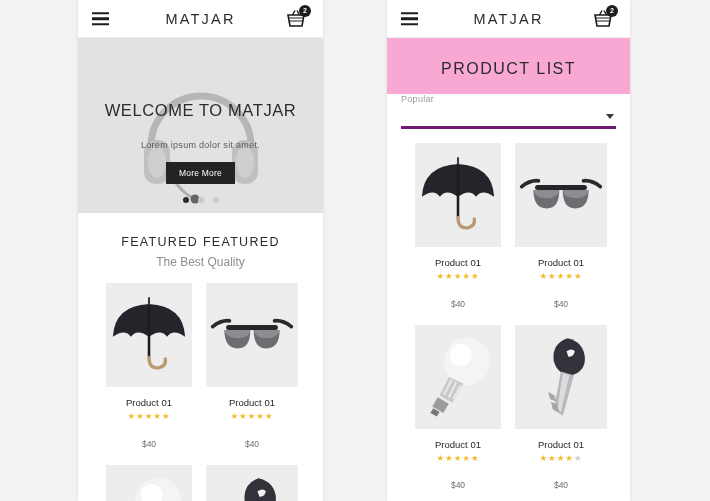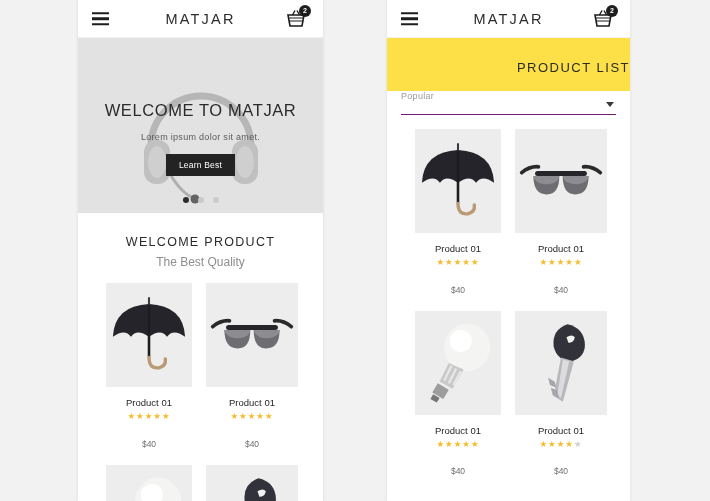--- a/index.html
+++ b/index.html
@@ -61,21 +61,21 @@
     transform: translateX(-50%);
     opacity: 0.75;
   }
   .hero-inner { position: relative; z-index: 3; width: 100%; text-align: center; }
   .hero-title {
     margin-top: 63px;
     font-size: 16.5px; letter-spacing: 0.6px;
     color: #2b2b2b; font-weight: 400;
   }
   .hero-sub {
-    margin-top: 12px; font-size: 9px; color: #5c5c5c; letter-spacing: 0.3px;
+    margin-top: 20px; font-size: 9px; color: #5c5c5c; letter-spacing: 0.3px;
   }
   .hero-btn {
     display: inline-block; margin-top: 12px;
     background: #232323; color: #fff;
     font-size: 8.5px; padding: 6px 13px;
     border: none; cursor: pointer; letter-spacing: 0.2px;
   }
   .dots {
     position: absolute; bottom: 10px; left: 50%; transform: translateX(-50%);
     display: flex; gap: 9px; z-index: 4;
@@ -84,28 +84,28 @@
   .dot.active { background: #2b2b2b; }
 
   
   .section-head { text-align: center; padding: 22px 0 14px; background: #fff; }
   .section-title {
     font-size: 12.5px; letter-spacing: 1.3px; color: #2b2b2b; font-weight: 400;
   }
   .section-sub { margin-top: 6px; font-size: 12px; color: #8e8e8e; }
 
   .page-title {
-    text-align: right; padding: 22px 0 16px; background: #fde047;
-    font-size: 13px; letter-spacing: 1.5px; color: #2b2b2b;
+    text-align: center; padding: 22px 0 16px; background: #f9a8d4;
+    font-size: 16px; letter-spacing: 1.5px; color: #2b2b2b;
   }
 
   
   .sort-row {
     margin: 0 14px 14px; position: relative;
-    border-bottom: 1px solid #701a75; padding-bottom: 13px;
+    border-bottom: 3px solid #701a75; padding-bottom: 22px;
     cursor: pointer;
   }
   .sort-value { font-size: 9px; color: #9a9a9a; letter-spacing: 0.3px; }
   .sort-caret {
     position: absolute; right: 2px; bottom: 7px;
     width: 0; height: 0; border-left: 4px solid transparent;
     border-right: 4px solid transparent; border-top: 5px solid #3a3a3a;
   }
 
   
@@ -167,31 +167,31 @@
           <rect x="106" y="84" width="26" height="44" rx="12" fill="#b5b5b5"></rect>
           <ellipse cx="31" cy="106" rx="9" ry="16" fill="#c9c9c9"></ellipse>
           <ellipse cx="119" cy="106" rx="9" ry="16" fill="#c9c9c9"></ellipse>
           <path d="M44 118 Q56 138 68 142" fill="none" stroke="#9e9e9e" stroke-width="3"></path>
           <circle cx="69" cy="143" r="4.5" fill="#3a3a3a"></circle>
         </svg>
       </div>
       <div class="hero-inner">
         <div class="hero-title">WELCOME TO MATJAR</div>
         <div class="hero-sub">Lorem ipsum dolor sit amet.</div>
-        <button class="hero-btn">Learn Best</button>
+        <button class="hero-btn">More More</button>
       </div>
       <div class="dots">
         <div class="dot active"></div>
         <div class="dot"></div>
         <div class="dot"></div>
       </div>
     </div>
 
     <div class="section-head">
-      <div class="section-title">WELCOME PRODUCT</div>
+      <div class="section-title">FEATURED FEATURED</div>
       <div class="section-sub">The Best Quality</div>
     </div>
 
     <div class="grid" id="grid-left">
         <div class="card">
           <div class="thumb">
             <svg width="86" height="86" viewBox="0 0 100 100">
       <path d="M8 52 Q10 16 50 14 Q90 16 92 52 Q78 42 71 52 Q64 42 50 52 Q36 42 29 52 Q22 42 8 52 Z" fill="#24242a"></path>
       <path d="M50 14 L50 76" stroke="#1c1c20" stroke-width="3"></path>
       <path d="M50 76 Q50 90 62 88 Q70 86 69 78" fill="none" stroke="#b99a74" stroke-width="4" stroke-linecap="round"></path>

